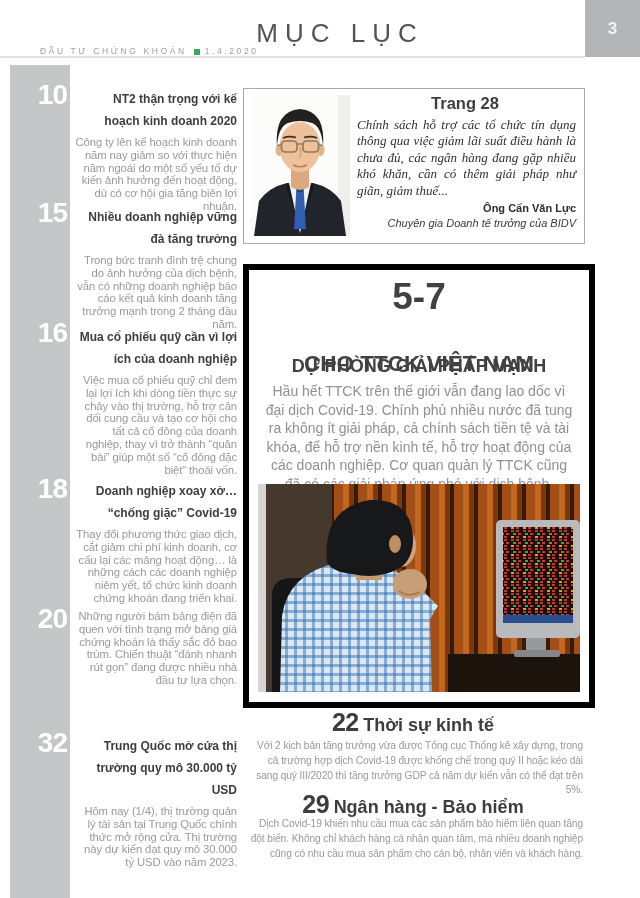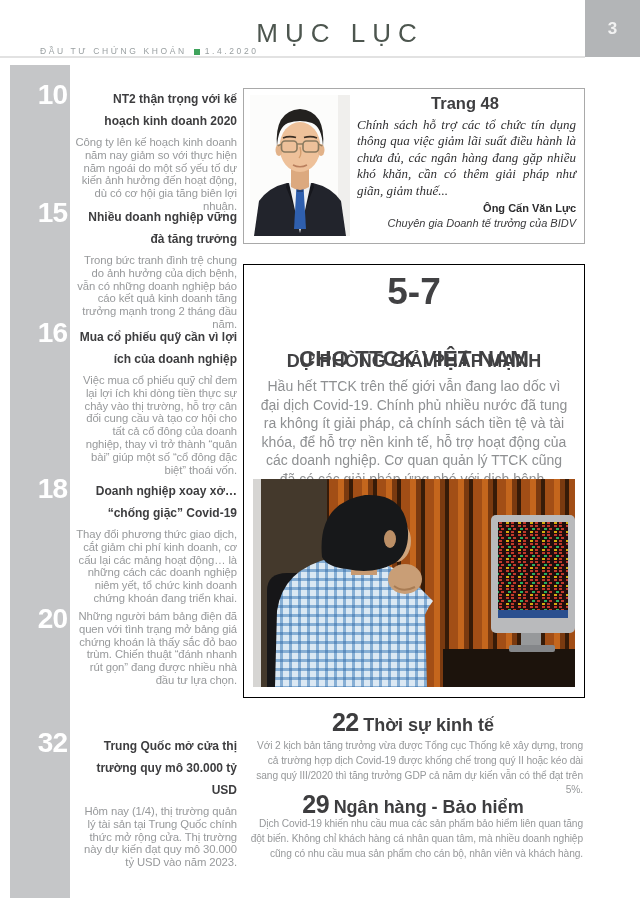--- a/index.html
+++ b/index.html
@@ -51,21 +51,21 @@
   .trang-label { position:absolute; left:110px; right:8px; top:5px; text-align:center;
                  font-size:16.5px; font-weight:bold; color:#3e3e40; }
   .quote-text { position:absolute; left:113px; right:8px; top:28px; text-align:justify;
                 font-family:"Liberation Serif", serif; font-style:italic;
                 font-size:13px; line-height:16.4px; color:#2f2f31; }
   .quote-author { position:absolute; right:8px; top:113px; font-size:11px; font-weight:bold; color:#2c2c2e; }
   .quote-role { position:absolute; right:8px; top:128px; font-size:11px; font-style:italic; color:#3a3a3c; }
 
   
   .box2 { position:absolute; left:243px; top:264px; width:340px; height:432px;
-          border:1px solid #000000; background:#fff; }
+          border:6px solid #000000; background:#fff; }
   .feat-range { position:absolute; top:6px; left:0; width:100%; text-align:center;
                 font-size:37px; font-weight:bold; color:#414143; }
   .feat-title1 { position:absolute; top:53px; left:0; width:100%; text-align:center;
                  font-size:18px; font-weight:bold; color:#414143;margin-top:33px; }
   .feat-title2 { position:absolute; top:81px; left:0; width:100%; text-align:center;
                  font-size:22.5px; font-weight:bold; color:#414143; }
   .feat-sum { position:absolute; top:112px; left:13px; right:13px; text-align:center;
               font-size:14px; line-height:18.6px; color:#8e9092; }
   .trader-photo { position:absolute; left:9px; top:214px; width:322px; height:208px; }
 
@@ -156,21 +156,21 @@
       <rect x="53" y="46" width="15.5" height="11" rx="3.5" fill="none" stroke="#8a7a5f" stroke-width="1.6"></rect>
       <line x1="47" y1="49" x2="53" y2="49" stroke="#8a7a5f" stroke-width="1.4"></line>
       <line x1="31.5" y1="49" x2="28" y2="51" stroke="#8a7a5f" stroke-width="1.4"></line>
       <line x1="68.5" y1="49" x2="72" y2="51" stroke="#8a7a5f" stroke-width="1.4"></line>
 
       <path d="M33,43 Q39,40.5 46,42.5" fill="none" stroke="#3c2f24" stroke-width="1.6"></path>
       <path d="M54,42.5 Q61,40.5 67,43" fill="none" stroke="#3c2f24" stroke-width="1.6"></path>
       <path d="M50,52 Q52,60 49,63" fill="none" stroke="#d49e6e" stroke-width="1.4"></path>
       <path d="M43,70 Q50,73.5 57,70" fill="none" stroke="#b97f5d" stroke-width="1.6"></path>
     </svg>
-    <div class="trang-label">Trang 48</div>
+    <div class="trang-label">Trang 28</div>
     <div class="quote-text">Chính sách hỗ trợ các tổ chức tín dụng thông qua việc giảm lãi suất điều hành là chưa đủ, các ngân hàng đang gặp nhiều khó khăn, cần có thêm giải pháp như giãn, giảm thuế...</div>
     <div class="quote-author">Ông Cấn Văn Lực</div>
     <div class="quote-role">Chuyên gia Doanh tế trưởng của BIDV</div>
   </div>
 
   <div class="box2">
     <div class="feat-range">5-7</div>
     <div class="feat-title1">DỰ PHÒNG GIẢI PHÁP MẠNH</div>
     <div class="feat-title2">CHO TTCK VIỆT NAM</div>
     <div class="feat-sum">Hầu hết TTCK trên thế giới vẫn đang lao dốc vì đại dịch Covid-19. Chính phủ nhiều nước đã tung ra không ít giải pháp, cả chính sách tiền tệ và tài khóa, để hỗ trợ nền kinh tế, hỗ trợ hoạt động của các doanh nghiệp. Cơ quan quản lý TTCK cũng đã có các giải pháp ứng phó với dịch bệnh.</div>

